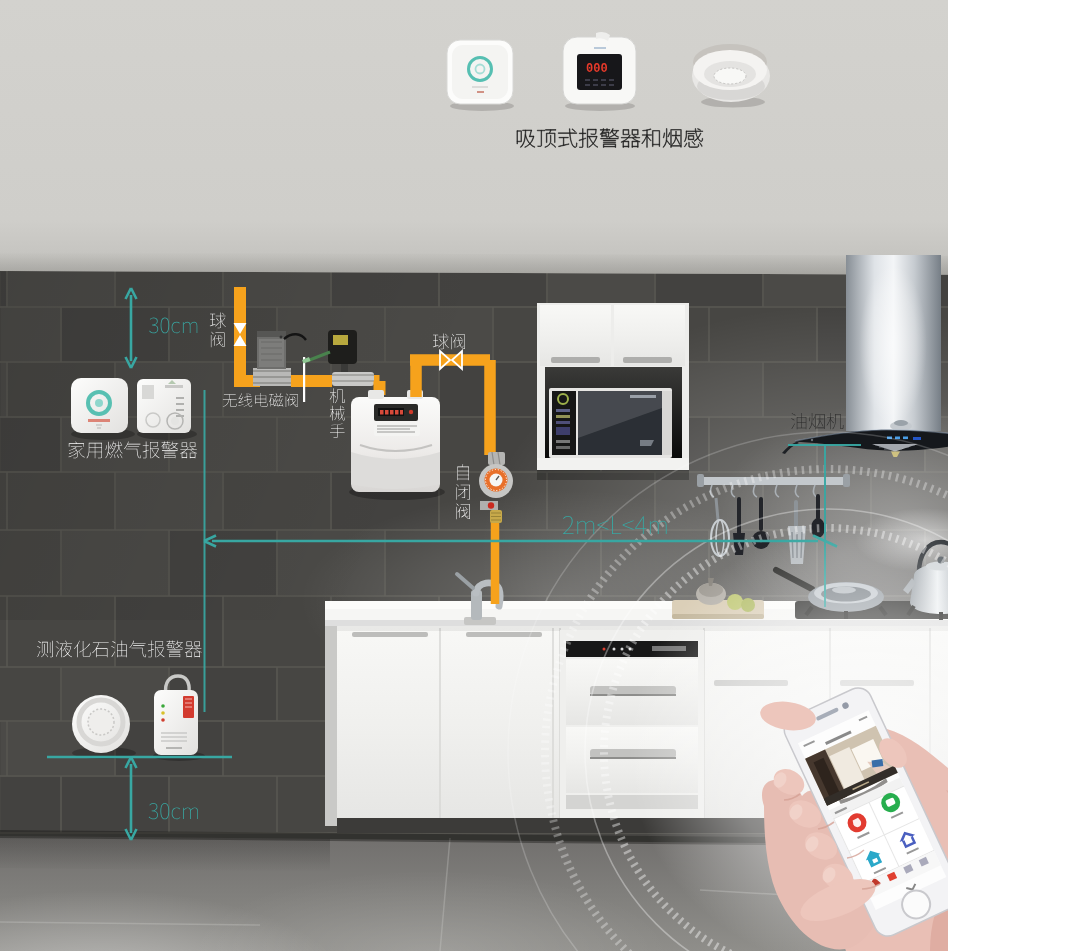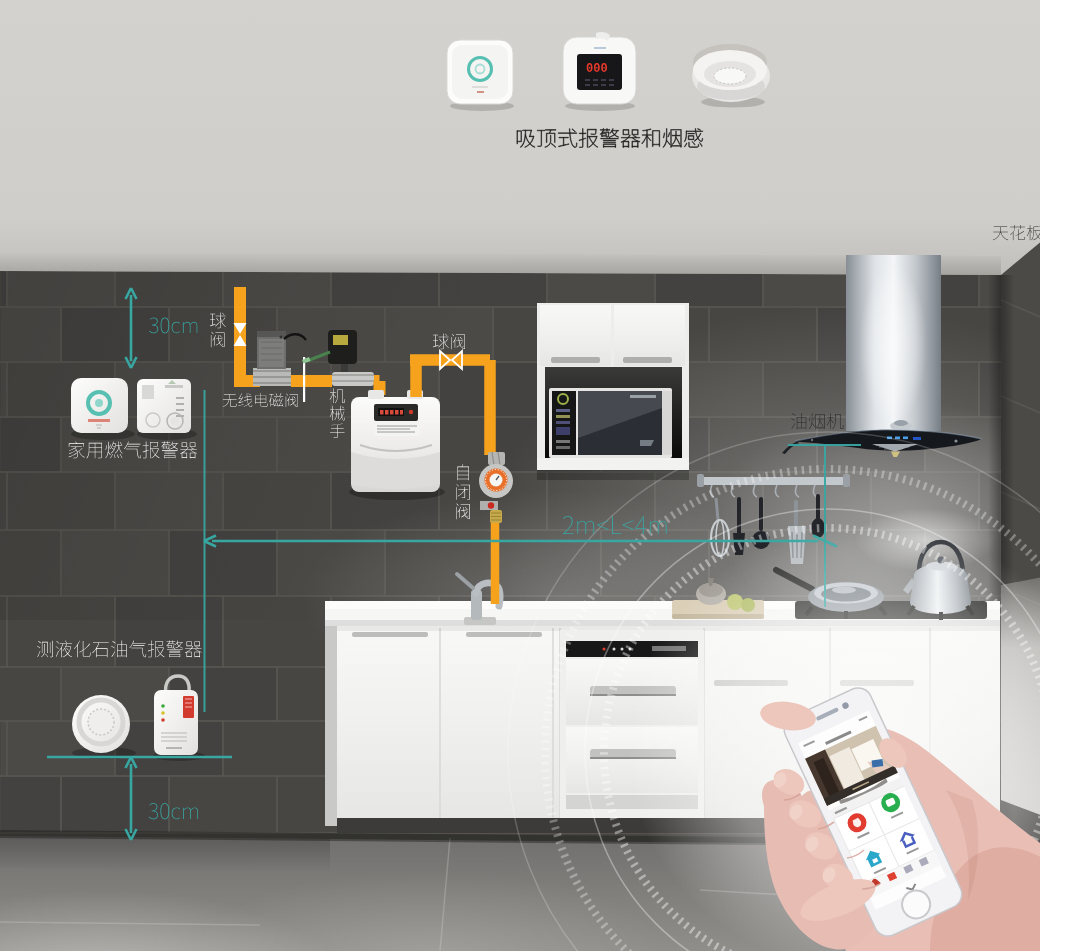--- a/index.html
+++ b/index.html
@@ -1,14 +1,14 @@
 <!DOCTYPE html>
 <html><head><meta charset="utf-8"><style>
 html,body{margin:0;padding:0;background:#fff;}
-#stage{position:relative;width:1040px;height:951px;overflow:hidden;font-family:"Liberation Sans",sans-serif;}
+#stage{position:relative;width:948px;height:951px;overflow:hidden;font-family:"Liberation Sans",sans-serif;}
 </style></head><body>
 <div id="stage">
 <svg width="1080" height="951" viewBox="0 0 1080 951" xmlns="http://www.w3.org/2000/svg">
 <defs>
 <linearGradient id="ceil" x1="0" y1="0" x2="0" y2="1">
  <stop offset="0" stop-color="#d3d2ce"></stop>
           <stop offset="0.8" stop-color="#cfcecA"></stop>
           <stop offset="1" stop-color="#c0bfbb"></stop>
 </linearGradient>
 <linearGradient id="chim" x1="0" y1="0" x2="1" y2="0">

